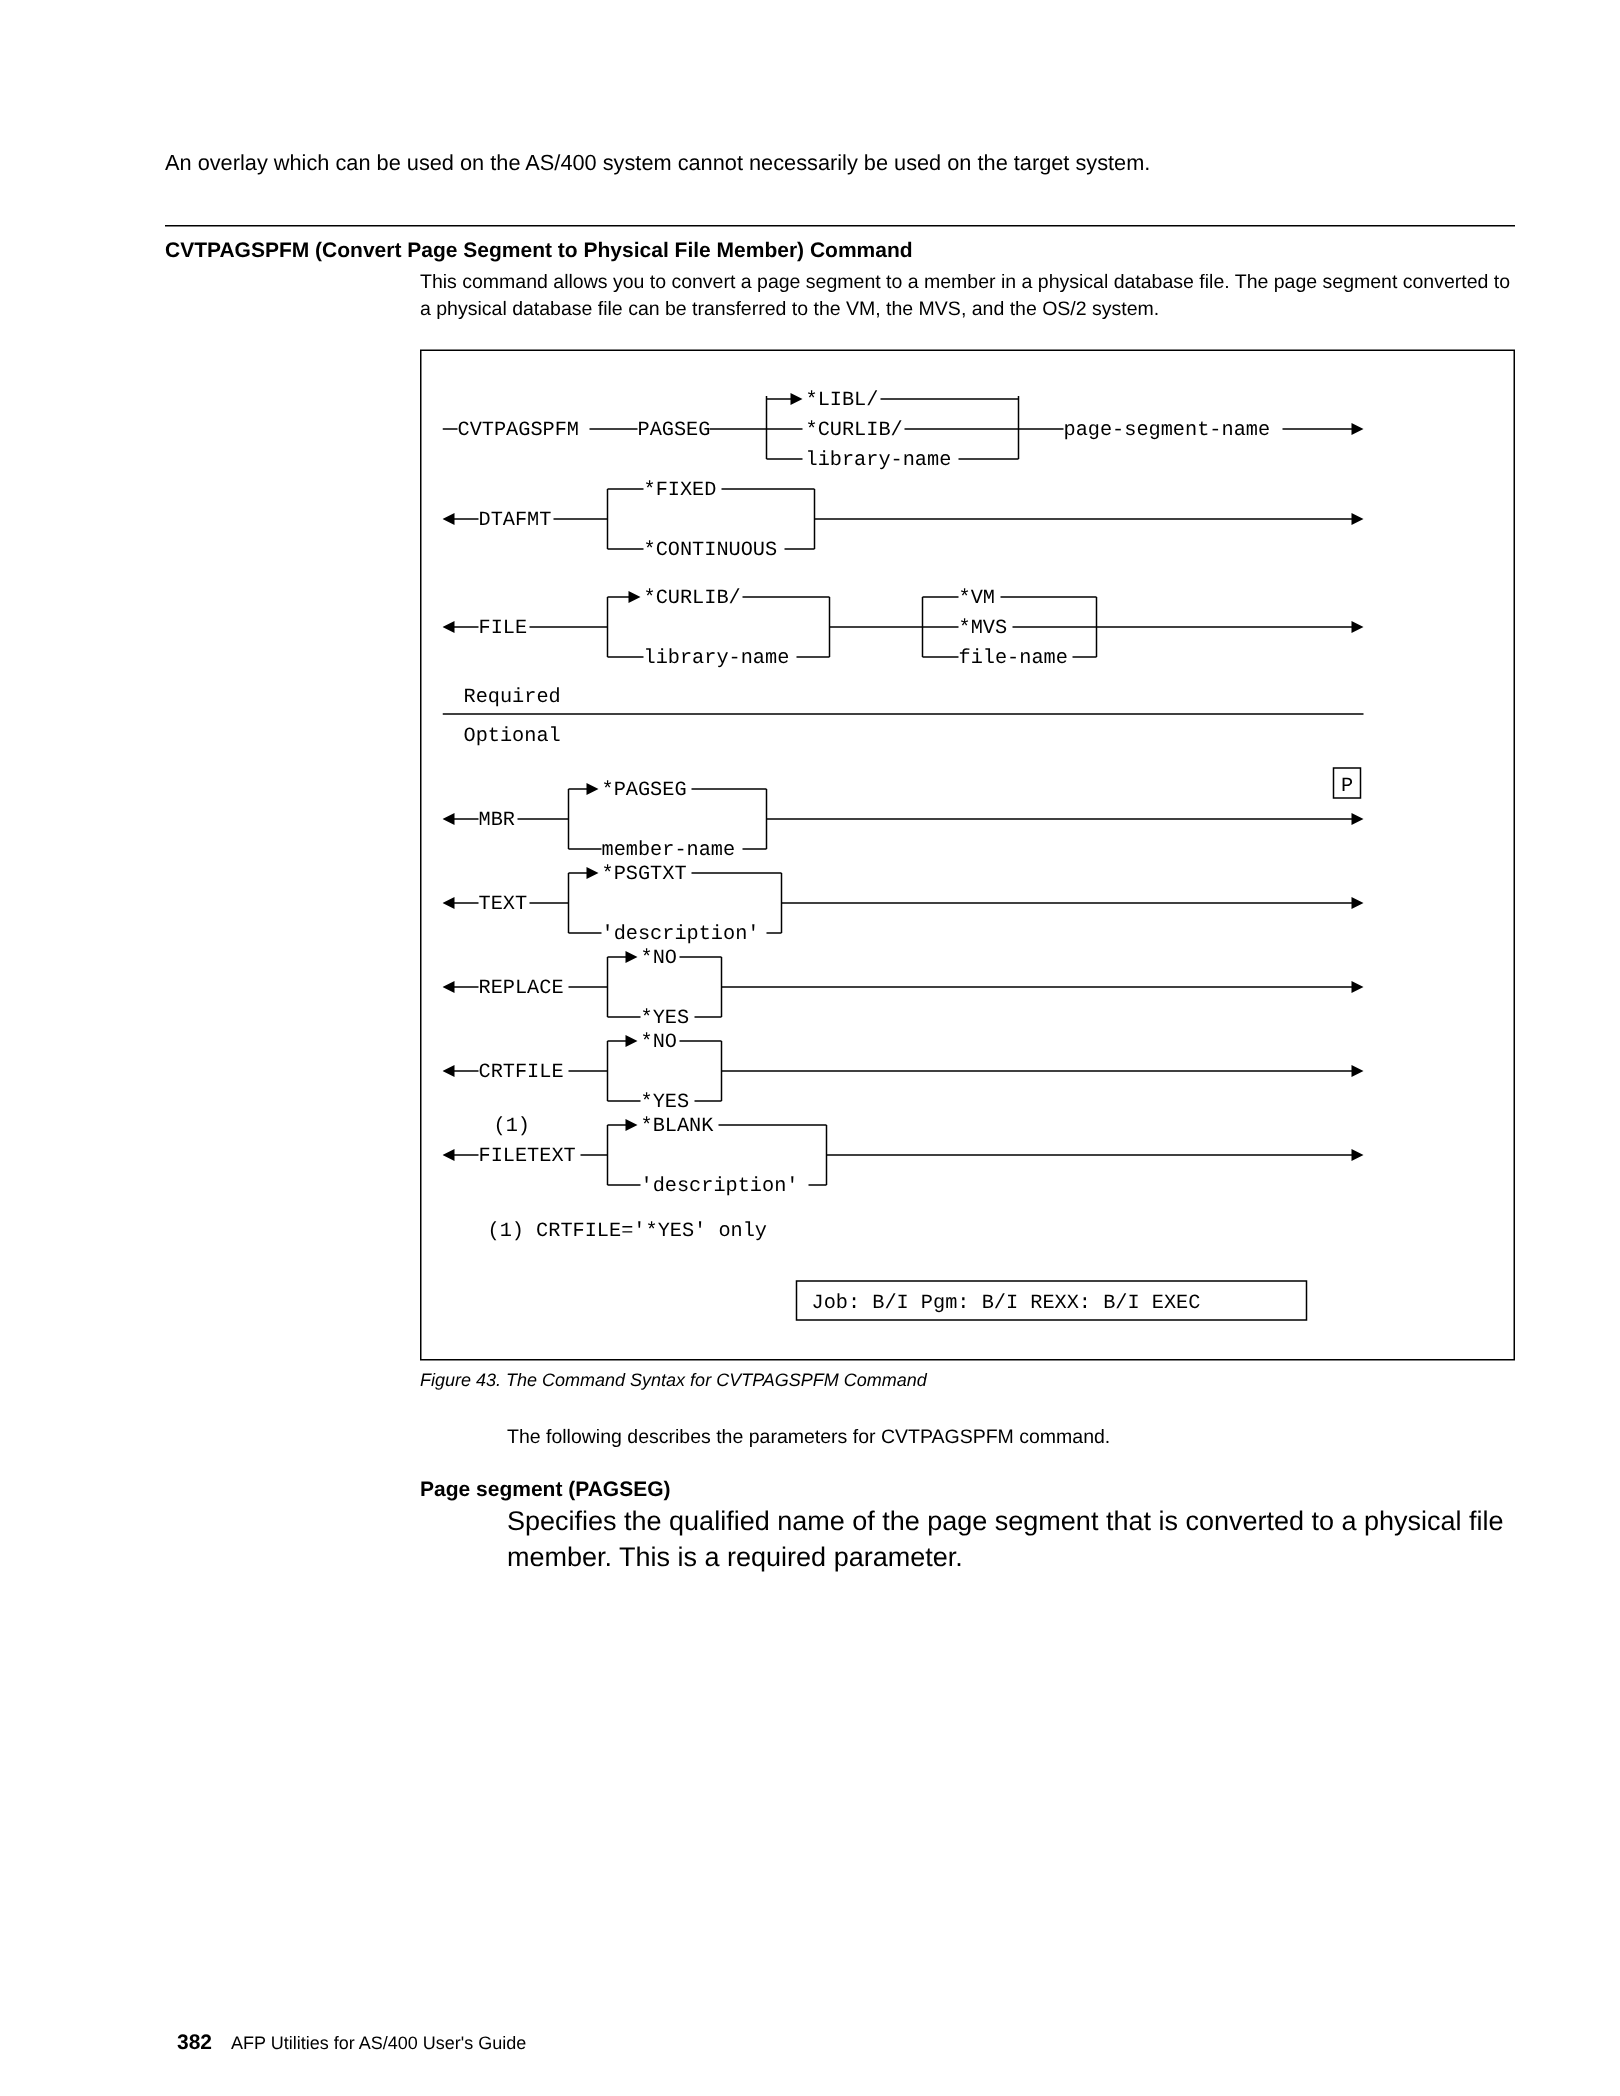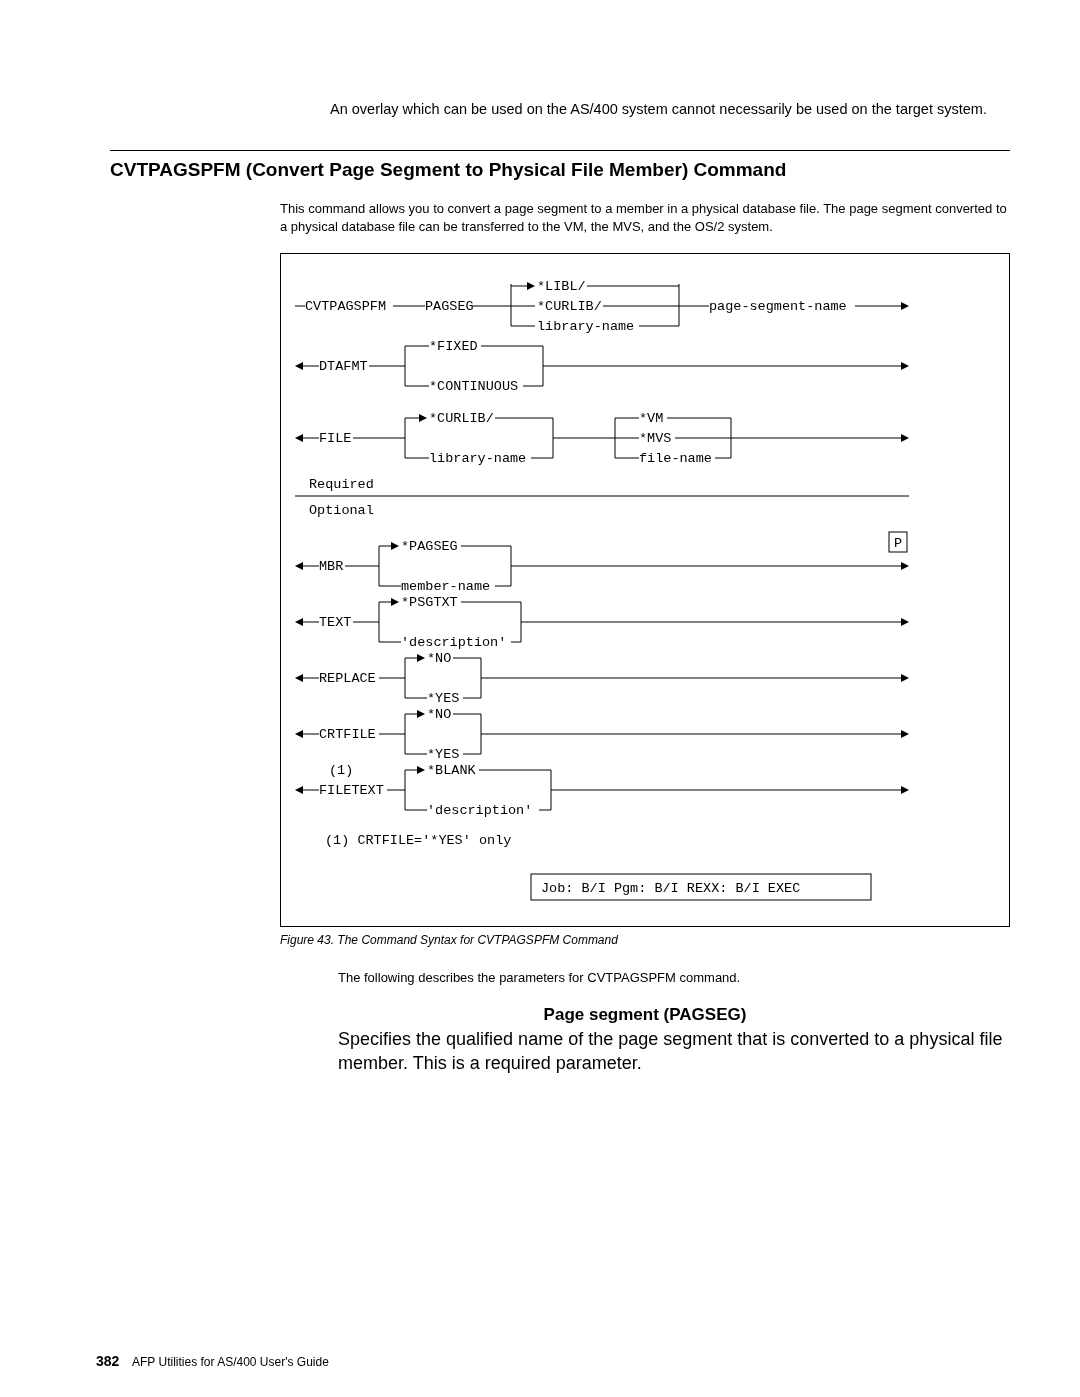--- a/index.html
+++ b/index.html
@@ -12,33 +12,32 @@
   }
   .page {
     width: 1080px;
     min-height: 1397px;
     margin: 0 auto;
     padding: 80px 90px 40px 90px;
     box-sizing: border-box;
     position: relative;
   }
   .intro-para {
-    margin-left: 220px;
     margin-bottom: 30px;
     font-size: 14.5px;
     line-height: 1.35;
   }
   .hr {
     border-top: 1.2px solid #000;
     margin-bottom: 6px;
   }
   .section-title {
     font-weight: bold;
-    font-size: 19px;
-    margin-bottom: 18px;
+    font-size: 14px;
+    margin-bottom: 4px;
     line-height: 1.35;
   }
   .body-para {
     margin-left: 170px;
     margin-bottom: 18px;
     font-size: 13px;
     line-height: 1.35;
   }
   .syntax-box {
     margin-left: 170px;
@@ -54,33 +53,32 @@
   .fig-caption {
     margin-left: 170px;
     font-style: italic;
     font-size: 12px;
     margin-top: 6px;
     margin-bottom: 22px;
   }
   .param-title {
     font-weight: bold;
     margin-left: 170px;
-    font-size: 17px;
+    font-size: 14px;
     margin-bottom: 2px;
-    text-align: center;
   }
   .param-body {
     margin-left: 228px;
     font-size: 18px;
     line-height: 1.35;
   }
   .footer {
     position: absolute;
     bottom: 48px;
-    left: 76px;
+    left: 98px;
     font-size: 12px;
   }
   .footer .pnum { font-weight: bold; font-size: 14px; margin-right: 10px; }
   svg text { font-family: "Courier New", monospace; font-size: 13.5px; }
   svg .job-box-text { font-family: "Courier New", monospace; font-size: 13.5px; }
 </style>
 </head>
 <body>
 
 <div class="page">

